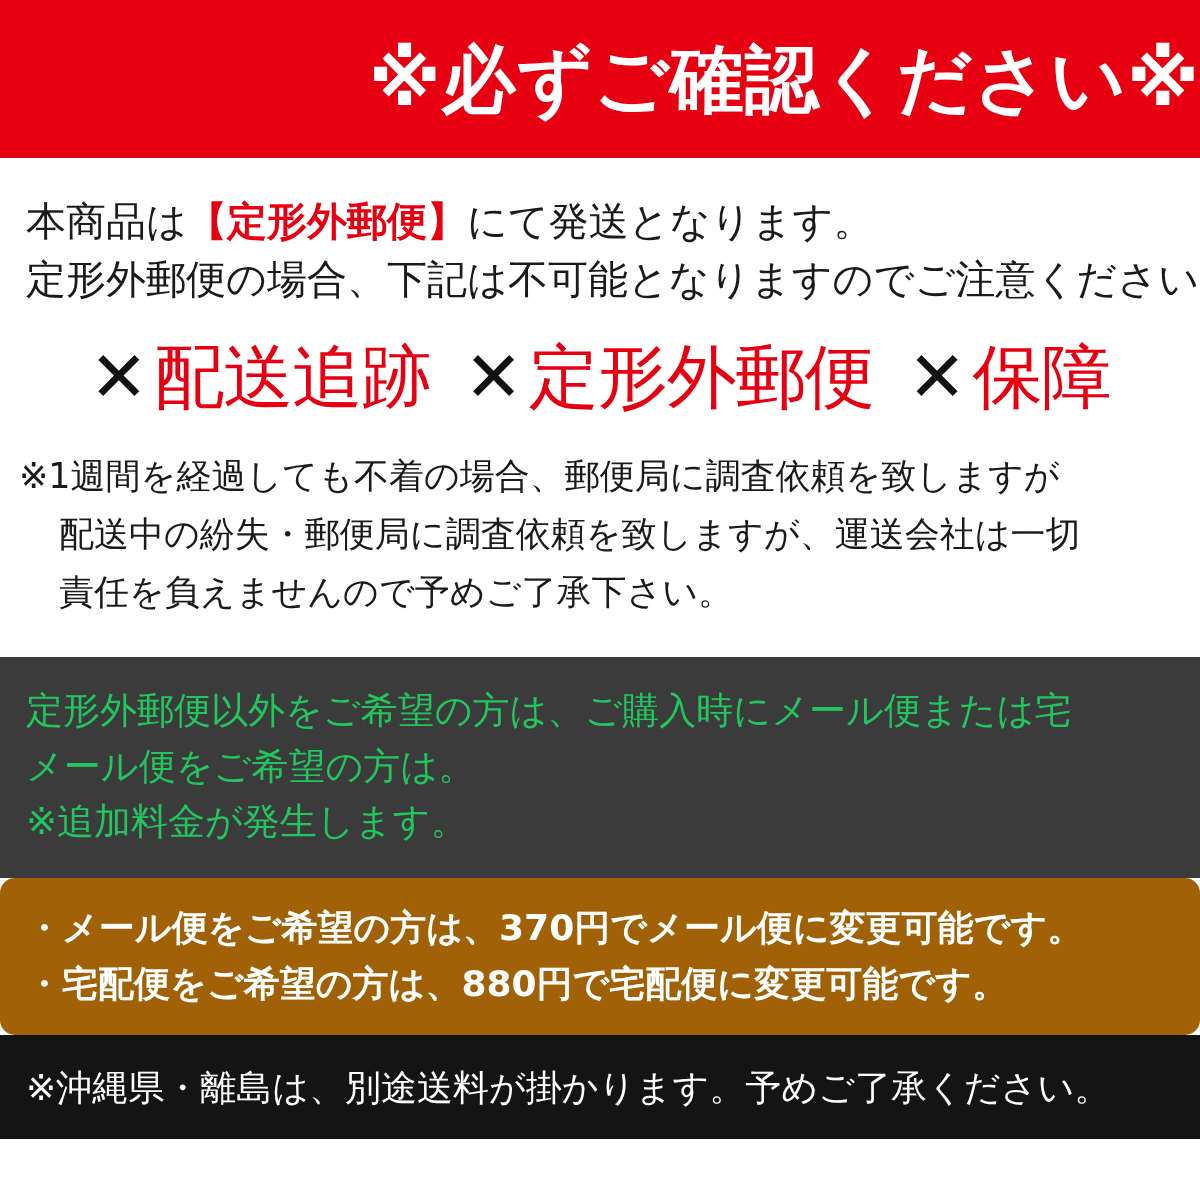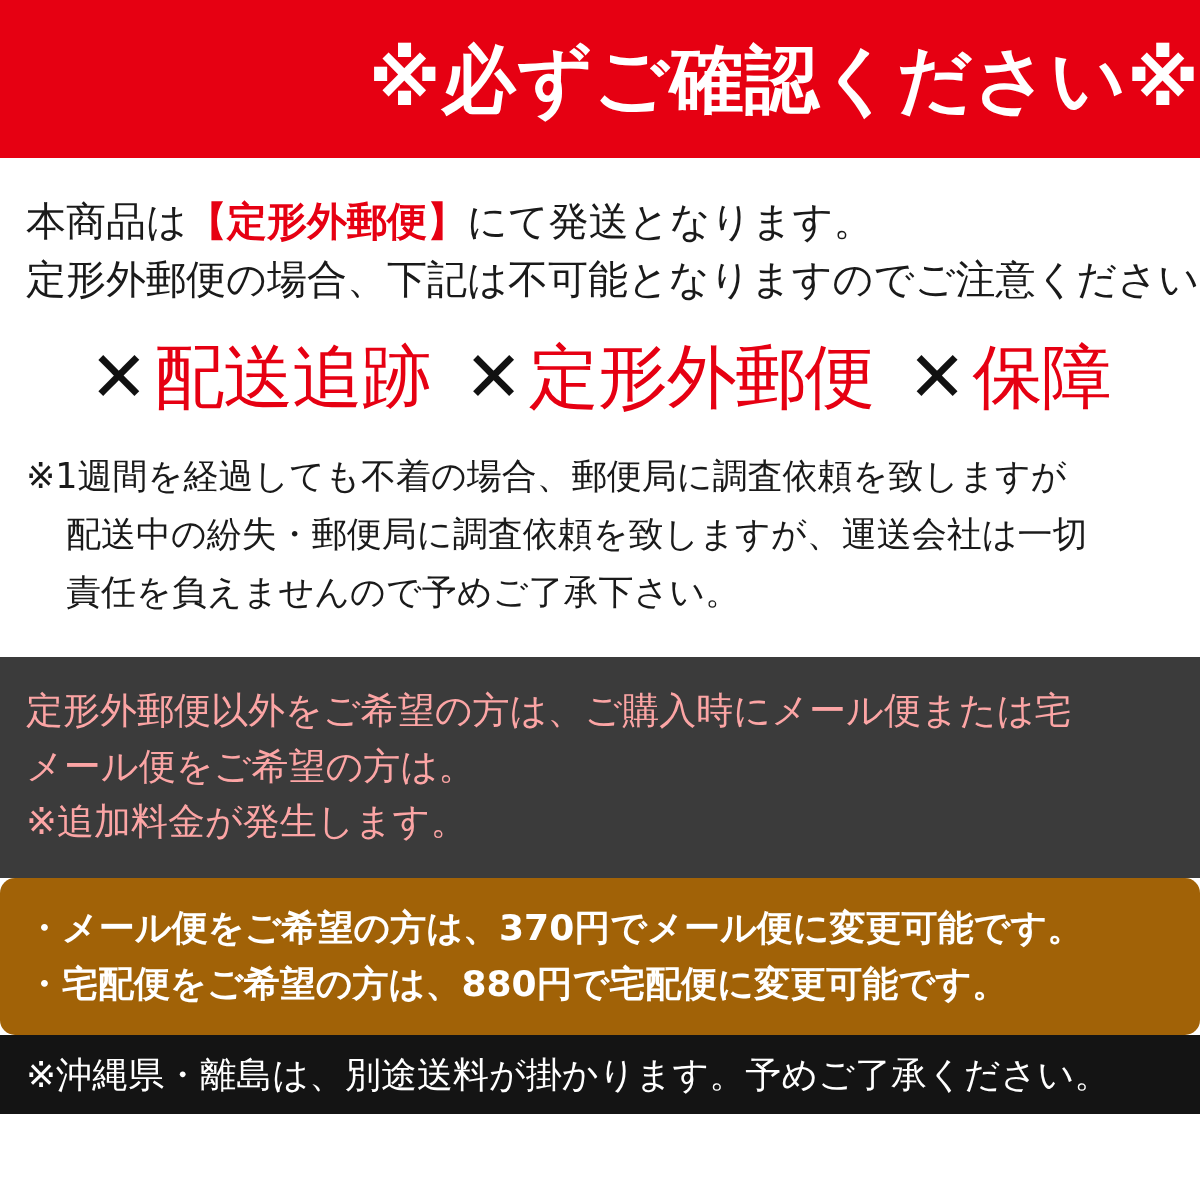--- a/index.html
+++ b/index.html
@@ -77,40 +77,40 @@
     color: #e60012;
     font-size: 70px;
     font-weight: normal;
     line-height: 1;
     letter-spacing: -1px;
   }
 
   
   .note {
     margin-top: 36px;
-    padding: 0 26px;
+    padding: 0 19px;
   }
   .note-line {
     font-size: 35px;
     color: #1a1a1a;
     line-height: 1.65;
     white-space: nowrap;
   }
   .note-line.indent {
     padding-left: 40px;
   }
 
   
   .gray-block {
     background: #3b3b3b;
     margin-top: 36px;
     padding: 26px 26px 28px 26px;
   }
   .gray-line {
-    color: #fca5a5;
+    color: #22c55e;
     font-size: 37px;
     line-height: 1.5;
     white-space: nowrap;
   }
 
   
   .red-block {
     background: #a16207;
     padding: 22px 26px 24px 26px;
     border-radius: 15px;
@@ -119,21 +119,21 @@
     color: #ffffff;
     font-size: 36px;
     font-weight: bold;
     line-height: 1.55;
     white-space: nowrap;
   }
 
   
   .black-block {
     background: #141414;
-    height: 79px;
+    height: 104px;
     display: flex;
     align-items: center;
     padding: 0 26px;
   }
   .black-line {
     color: #ffffff;
     font-size: 36px;
     line-height: 1.2;
     white-space: nowrap;
   }

